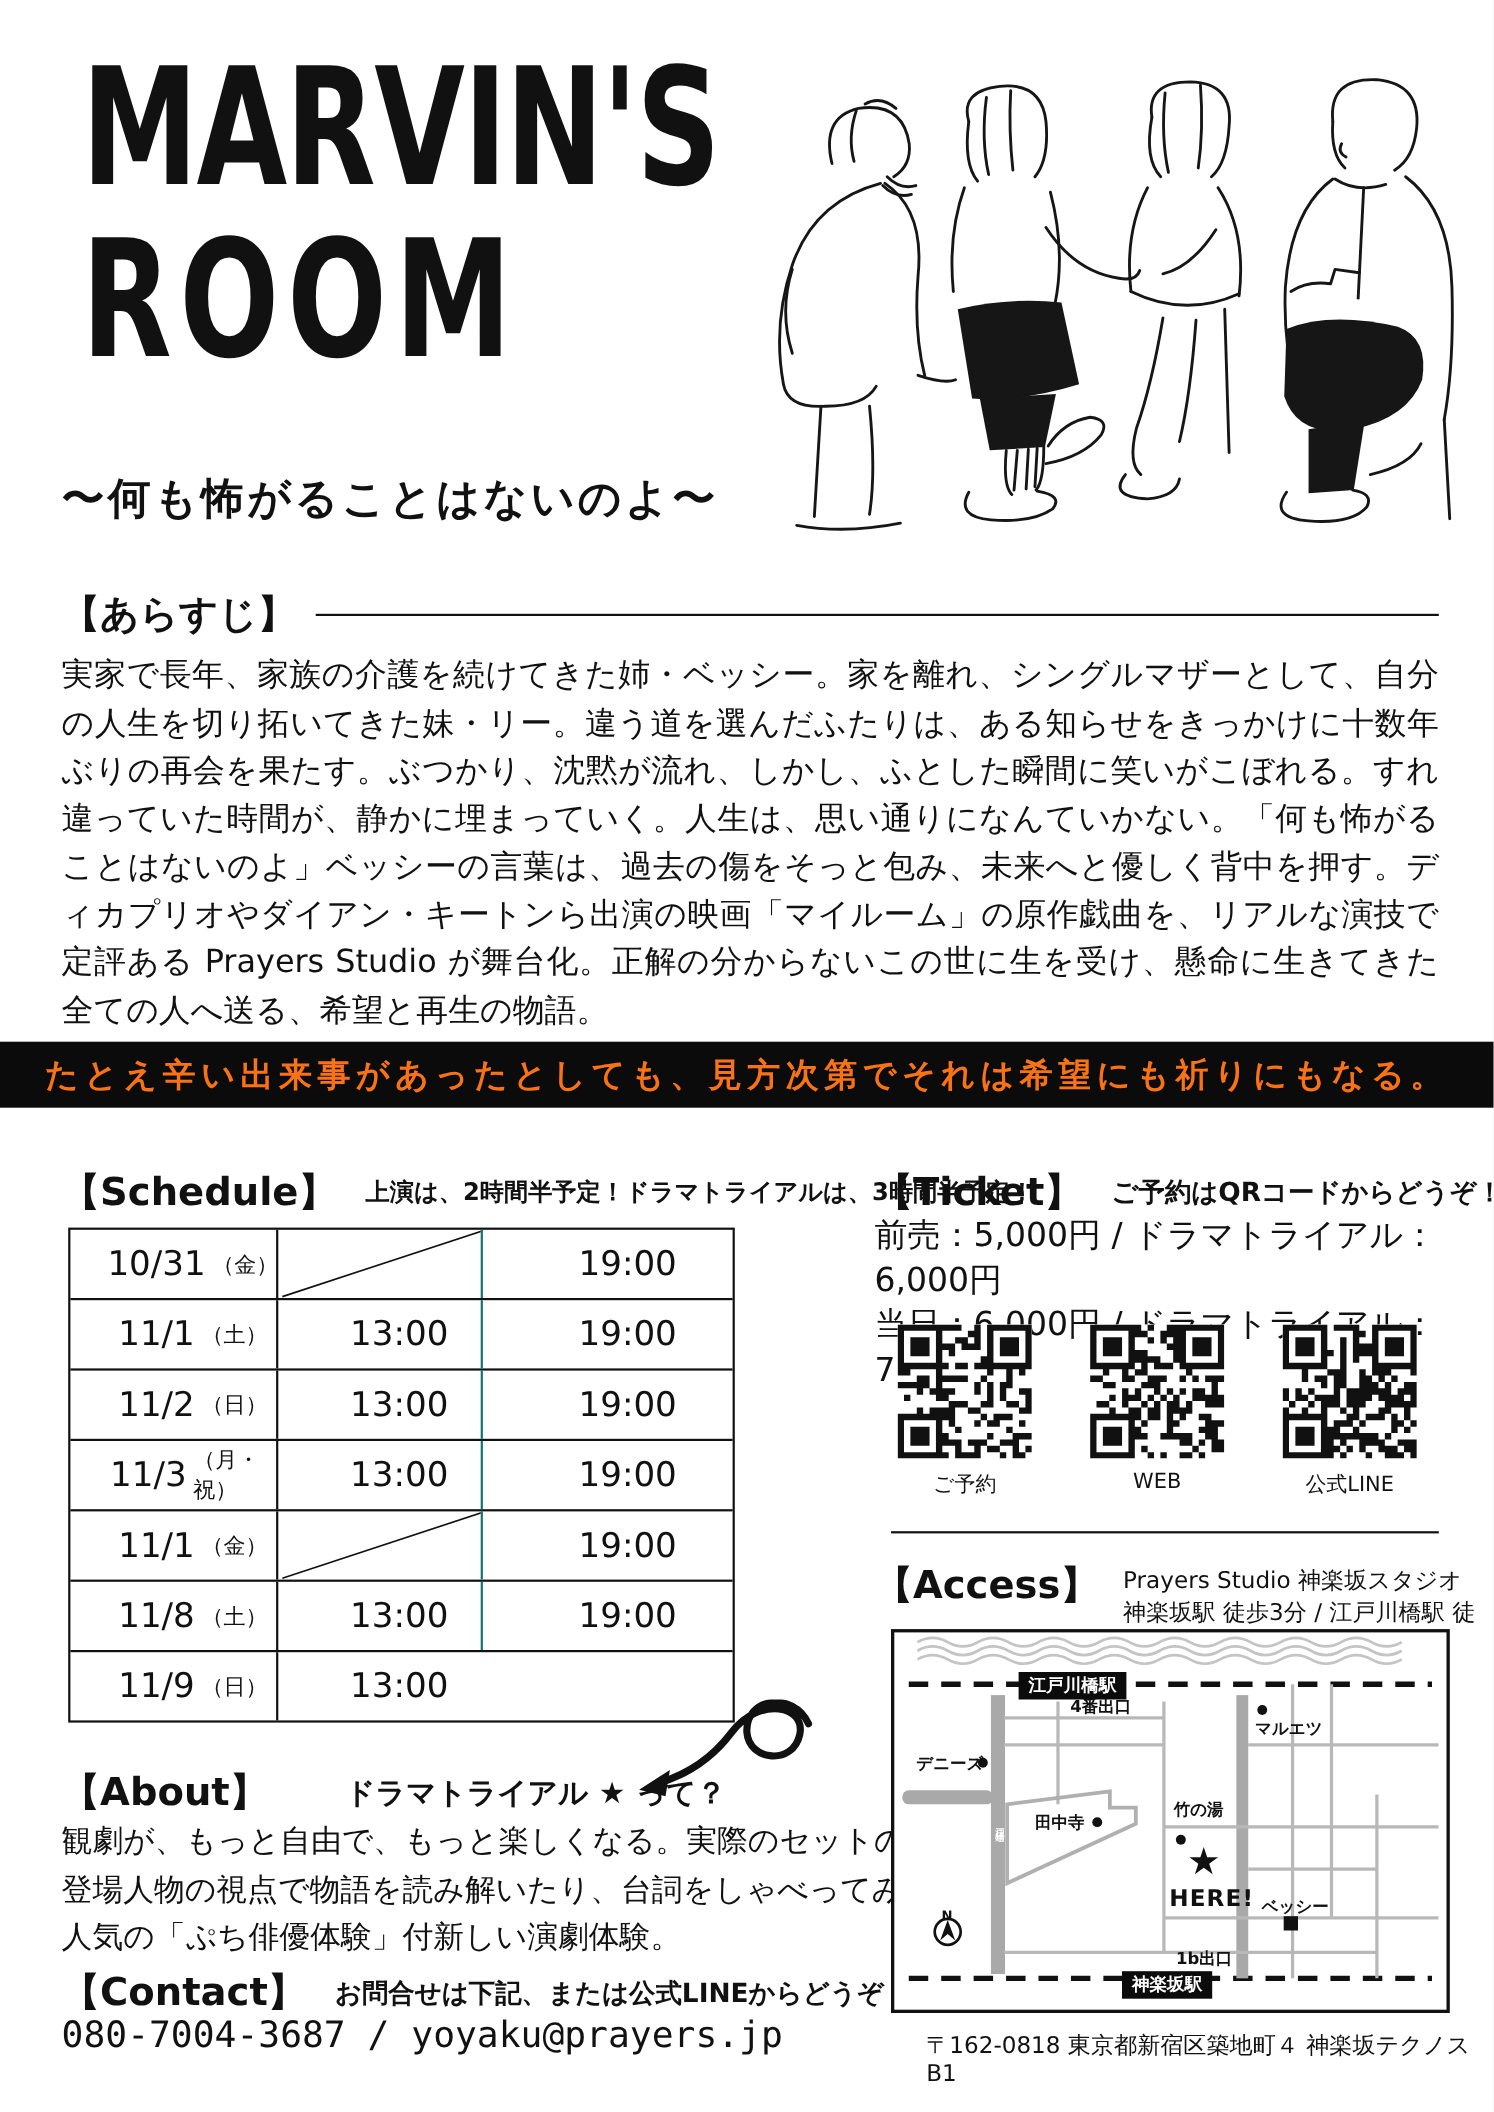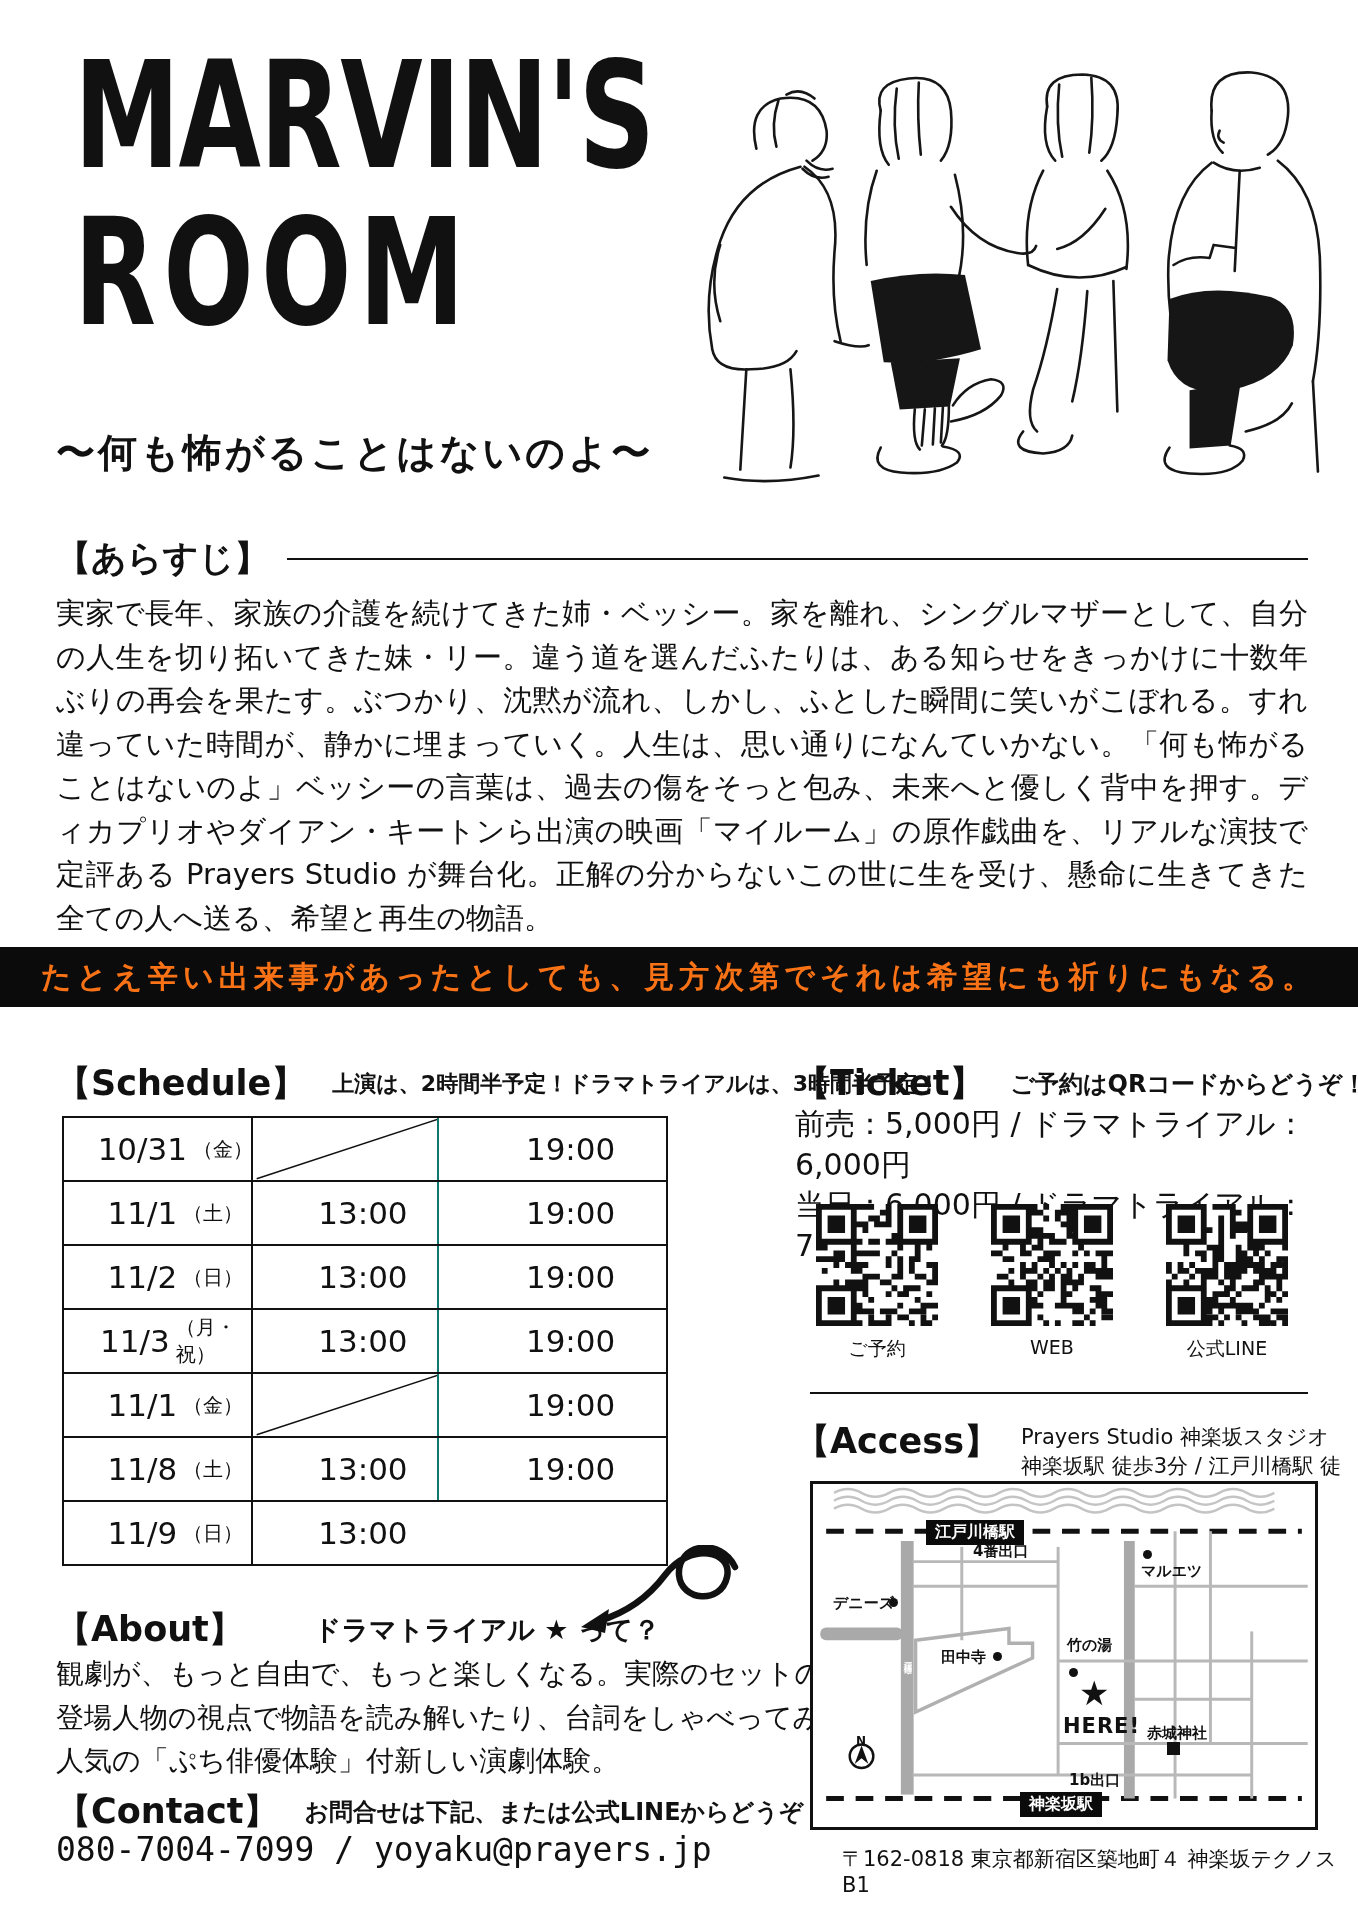--- a/index.html
+++ b/index.html
@@ -248,21 +248,21 @@
   <div class="abs about-body">
     <div>観劇が、もっと自由で、もっと楽しくなる。実際のセットの中で、</div>
     <div>登場人物の視点で物語を読み解いたり、台詞をしゃべってみたり。</div>
     <div>人気の「ぷち俳優体験」付新しい演劇体験。</div>
   </div>
 
   <div class="abs sec-head contact-head">
     <span class="h">【Contact】</span>
     <span class="note">お問合せは下記、または公式LINEからどうぞ！</span>
   </div>
-  <div class="abs contact-line">080-7004-7099 / yoyaku@prayers.jp</div>
+  <div class="abs contact-line">080-7004-3687 / yoyaku@prayers.jp</div>
 
   <div class="abs sec-head ticket-head">
     <span class="h">【Ticket】</span>
     <span class="note">ご予約はQRコードからどうぞ！</span>
   </div>
   <div class="abs ticket-prices">
     <div>前売：5,000円 / ドラマトライアル：6,000円</div>
     <div>当日：6,000円 / ドラマトライアル：7,000円</div>
   </div>
 
@@ -339,21 +339,21 @@
     <span class="map-dot" style="left:330px;top:66px;"></span>
     <span class="map-label" style="left:328px;top:78px;">マルエツ</span>
     <span class="map-label" style="left:20px;top:110px;">デニーズ</span>
     <span class="map-dot" style="left:76px;top:114px;"></span>
     <span class="map-label" style="left:128px;top:164px;">田中寺</span>
     <span class="map-dot" style="left:180px;top:168px;"></span>
     <span class="map-label" style="left:254px;top:152px;">竹の湯</span>
     <span class="map-dot" style="left:256px;top:184px;"></span>
     <span class="map-star" style="left:266px;top:192px;">★</span>
     <span class="map-here" style="left:250px;top:230px;">HERE!</span>
-    <span class="map-label" style="left:334px;top:240px;">赤城神社</span>
+    <span class="map-label" style="left:334px;top:240px;">ベッシー</span>
     <span class="map-square" style="left:354px;top:258px;"></span>
     <span class="map-label" style="left:256px;top:287px;">1b出口</span>
     <span class="map-n" style="left:43px;top:250px;">N</span>
     <span class="road-label" style="left:88px;top:170px;">江戸川橋通り</span>
   </div>
   <div class="abs map-address">〒162-0818 東京都新宿区築地町４ 神楽坂テクノス B1</div>
 
 </div>
 
 </body></html>

